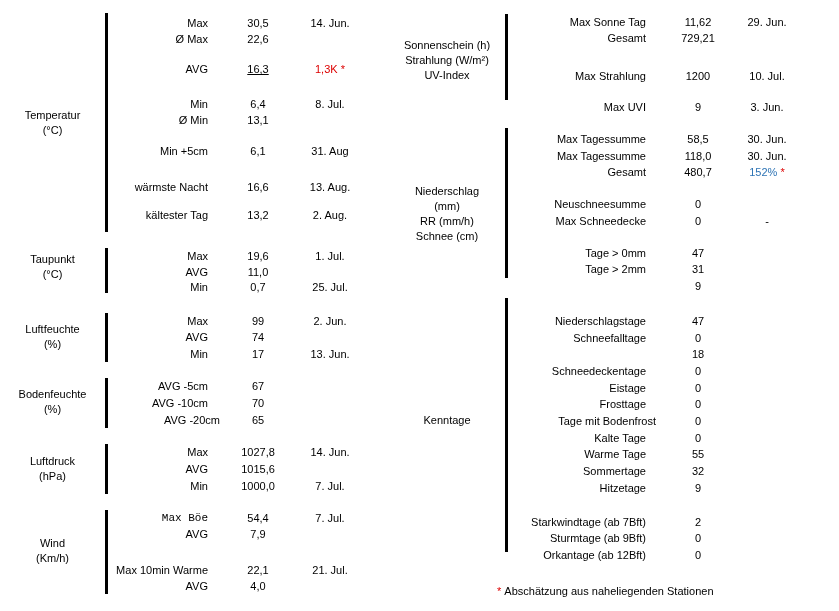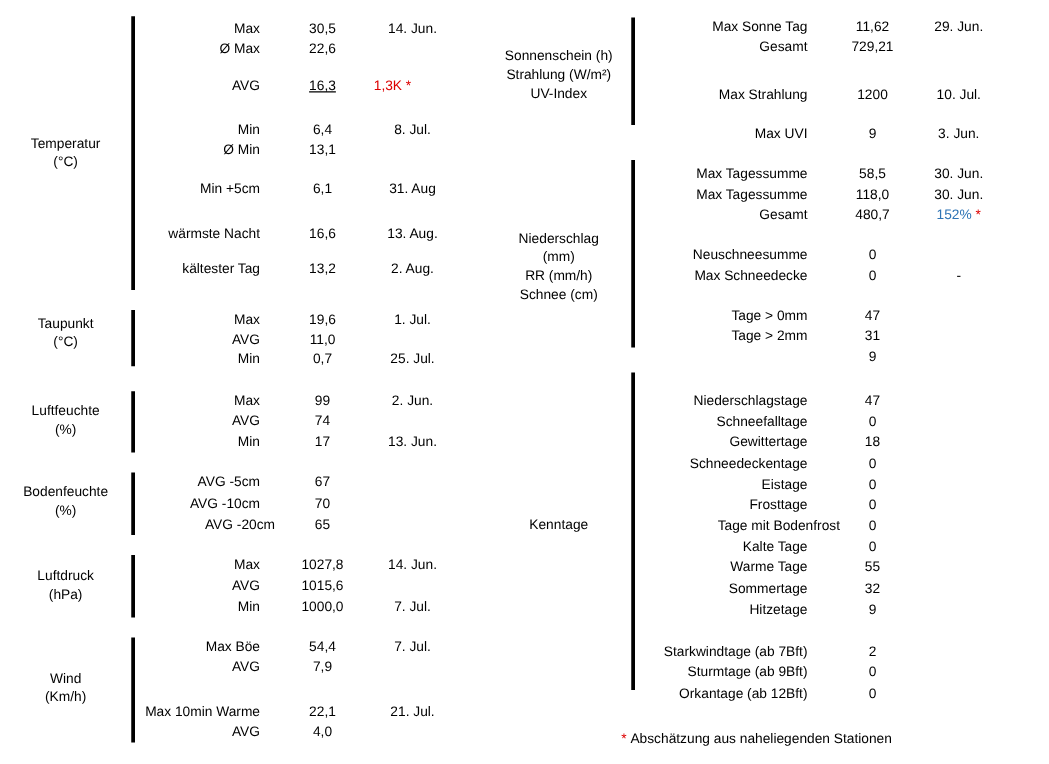--- a/index.html
+++ b/index.html
@@ -33,21 +33,21 @@
       <div>(°C)</div>
     </div>
     <div class="bar abs" style="left: 105px; top: 13px; width: 3px; height: 219px;"></div>
     <div class="row-cell param abs" style="left: 108px; top: 15px; width: 100px; height: 16px;">Max</div>
     <div class="row-cell value abs" style="left: 210px; top: 15px; width: 96px; height: 16px;">30,5</div>
     <div class="row-cell date abs" style="left: 303px; top: 15px; width: 54px; height: 16px;">14. Jun.</div>
     <div class="row-cell param abs" style="left: 108px; top: 31px; width: 100px; height: 16px;">Ø Max</div>
     <div class="row-cell value abs" style="left: 210px; top: 31px; width: 96px; height: 16px;">22,6</div>
     <div class="row-cell param abs" style="left: 108px; top: 61px; width: 100px; height: 16px;">AVG</div>
     <div class="row-cell value abs" style="left: 210px; top: 61px; width: 96px; height: 16px; text-decoration: underline;">16,3</div>
-    <div class="row-cell date abs" style="left: 287px; top: 61px; width: 54px; height: 16px;"><span style="color: rgb(221, 0, 0);">1,3K</span><span style="color: rgb(221, 0, 0);"> *</span></div>
+    <div class="row-cell date abs" style="left: 303px; top: 61px; width: 54px; height: 16px;"><span style="color: rgb(221, 0, 0);">1,3K</span><span style="color: rgb(221, 0, 0);"> *</span></div>
     <div class="row-cell param abs" style="left: 108px; top: 96px; width: 100px; height: 16px;">Min</div>
     <div class="row-cell value abs" style="left: 210px; top: 96px; width: 96px; height: 16px;">6,4</div>
     <div class="row-cell date abs" style="left: 303px; top: 96px; width: 54px; height: 16px;">8. Jul.</div>
     <div class="row-cell param abs" style="left: 108px; top: 112px; width: 100px; height: 16px;">Ø Min</div>
     <div class="row-cell value abs" style="left: 210px; top: 112px; width: 96px; height: 16px;">13,1</div>
     <div class="row-cell param abs" style="left: 108px; top: 143px; width: 100px; height: 16px;">Min +5cm</div>
     <div class="row-cell value abs" style="left: 210px; top: 143px; width: 96px; height: 16px;">6,1</div>
     <div class="row-cell date abs" style="left: 303px; top: 143px; width: 54px; height: 16px;">31. Aug</div>
     <div class="row-cell param abs" style="left: 108px; top: 179px; width: 100px; height: 16px;">wärmste Nacht</div>
     <div class="row-cell value abs" style="left: 210px; top: 179px; width: 96px; height: 16px;">16,6</div>
@@ -103,21 +103,21 @@
     <div class="row-cell param abs" style="left: 108px; top: 461px; width: 100px; height: 16px;">AVG</div>
     <div class="row-cell value abs" style="left: 210px; top: 461px; width: 96px; height: 16px;">1015,6</div>
     <div class="row-cell param abs" style="left: 108px; top: 478px; width: 100px; height: 16px;">Min</div>
     <div class="row-cell value abs" style="left: 210px; top: 478px; width: 96px; height: 16px;">1000,0</div>
     <div class="row-cell date abs" style="left: 303px; top: 478px; width: 54px; height: 16px;">7. Jul.</div>
     <div class="section-label abs" style="left: 0px; top: 536px; width: 105px;">
       <div>Wind</div>
       <div>(Km/h)</div>
     </div>
     <div class="bar abs" style="left: 105px; top: 510px; width: 3px; height: 84px;"></div>
-    <div class="row-cell param abs" style="left: 108px; top: 510px; width: 100px; height: 16px;">Max Böe</div>
+    <div class="row-cell param abs" style="left: 108px; top: 510px; width: 100px; height: 16px; font-family: Liberation Mono, monospace;">Max Böe</div>
     <div class="row-cell value abs" style="left: 210px; top: 510px; width: 96px; height: 16px;">54,4</div>
     <div class="row-cell date abs" style="left: 303px; top: 510px; width: 54px; height: 16px;">7. Jul.</div>
     <div class="row-cell param abs" style="left: 108px; top: 526px; width: 100px; height: 16px;">AVG</div>
     <div class="row-cell value abs" style="left: 210px; top: 526px; width: 96px; height: 16px;">7,9</div>
     <div class="row-cell param abs" style="left: 108px; top: 562px; width: 100px; height: 16px;">Max 10min Warme</div>
     <div class="row-cell value abs" style="left: 210px; top: 562px; width: 96px; height: 16px;">22,1</div>
     <div class="row-cell date abs" style="left: 303px; top: 562px; width: 54px; height: 16px;">21. Jul.</div>
     <div class="row-cell param abs" style="left: 108px; top: 578px; width: 100px; height: 16px;">AVG</div>
     <div class="row-cell value abs" style="left: 210px; top: 578px; width: 96px; height: 16px;">4,0</div>
     <div class="section-label abs" style="left: 390px; top: 38px; width: 114px;">
@@ -164,29 +164,28 @@
     <div class="row-cell value abs" style="left: 646px; top: 261px; width: 104px; height: 16px;">31</div>
     <div class="row-cell value abs" style="left: 646px; top: 278px; width: 104px; height: 16px;">9</div>
     <div class="section-label abs" style="left: 390px; top: 413px; width: 114px;">
       <div>Kenntage</div>
     </div>
     <div class="bar abs" style="left: 505px; top: 298px; width: 3px; height: 254px;"></div>
     <div class="row-cell param abs" style="left: 508px; top: 313px; width: 138px; height: 16px;">Niederschlagstage</div>
     <div class="row-cell value abs" style="left: 646px; top: 313px; width: 104px; height: 16px;">47</div>
     <div class="row-cell param abs" style="left: 508px; top: 330px; width: 138px; height: 16px;">Schneefalltage</div>
     <div class="row-cell value abs" style="left: 646px; top: 330px; width: 104px; height: 16px;">0</div>
-    <div class="row-cell param abs" style="left: 508px; top: 346px; width: 138px; height: 16px;">Gewittertage</div>
     <div class="row-cell value abs" style="left: 646px; top: 346px; width: 104px; height: 16px;">18</div>
     <div class="row-cell param abs" style="left: 508px; top: 363px; width: 138px; height: 16px;">Schneedeckentage</div>
     <div class="row-cell value abs" style="left: 646px; top: 363px; width: 104px; height: 16px;">0</div>
     <div class="row-cell param abs" style="left: 508px; top: 380px; width: 138px; height: 16px;">Eistage</div>
     <div class="row-cell value abs" style="left: 646px; top: 380px; width: 104px; height: 16px;">0</div>
     <div class="row-cell param abs" style="left: 508px; top: 396px; width: 138px; height: 16px;">Frosttage</div>
     <div class="row-cell value abs" style="left: 646px; top: 396px; width: 104px; height: 16px;">0</div>
-    <div class="row-cell param abs" style="left: 508px; top: 413px; width: 138px; height: 16px; padding-left: 26px;">Tage mit Bodenfrost</div>
+    <div class="row-cell param abs" style="left: 492px; top: 413px; width: 138px; height: 16px; padding-left: 26px;">Tage mit Bodenfrost</div>
     <div class="row-cell value abs" style="left: 646px; top: 413px; width: 104px; height: 16px;">0</div>
     <div class="row-cell param abs" style="left: 508px; top: 430px; width: 138px; height: 16px;">Kalte Tage</div>
     <div class="row-cell value abs" style="left: 646px; top: 430px; width: 104px; height: 16px;">0</div>
     <div class="row-cell param abs" style="left: 508px; top: 446px; width: 138px; height: 16px;">Warme Tage</div>
     <div class="row-cell value abs" style="left: 646px; top: 446px; width: 104px; height: 16px;">55</div>
     <div class="row-cell param abs" style="left: 508px; top: 463px; width: 138px; height: 16px;">Sommertage</div>
     <div class="row-cell value abs" style="left: 646px; top: 463px; width: 104px; height: 16px;">32</div>
     <div class="row-cell param abs" style="left: 508px; top: 480px; width: 138px; height: 16px;">Hitzetage</div>
     <div class="row-cell value abs" style="left: 646px; top: 480px; width: 104px; height: 16px;">9</div>
     <div class="row-cell param abs" style="left: 508px; top: 514px; width: 138px; height: 16px;">Starkwindtage (ab 7Bft)</div>

